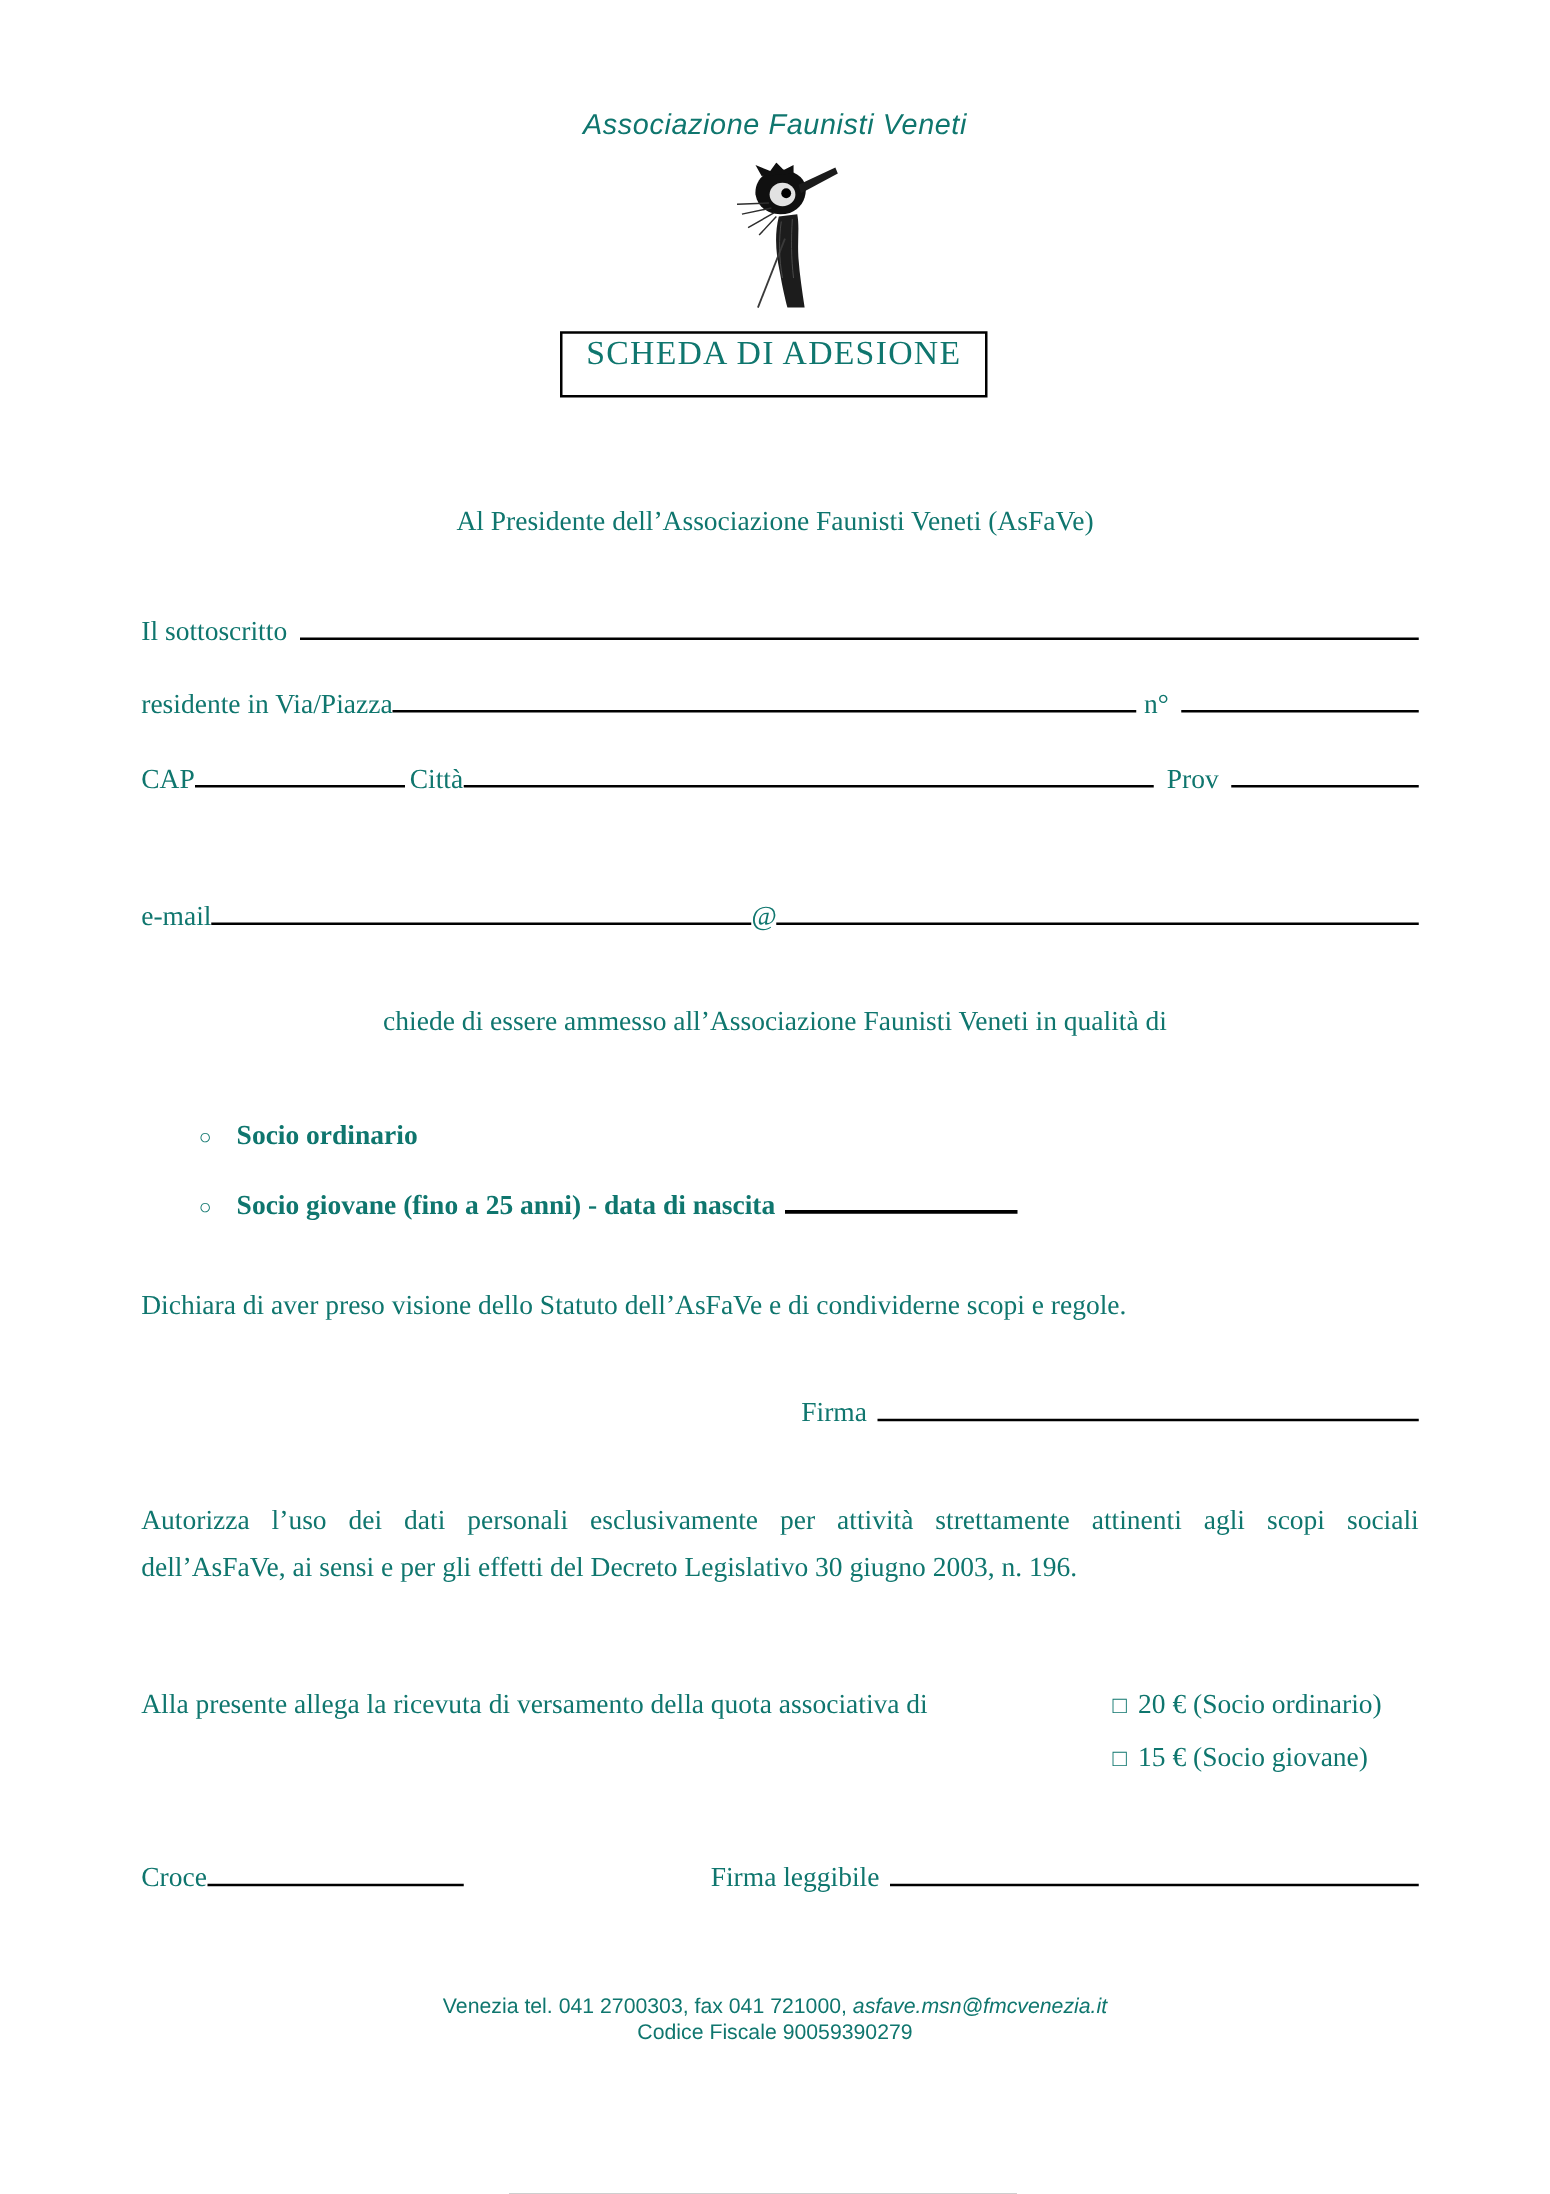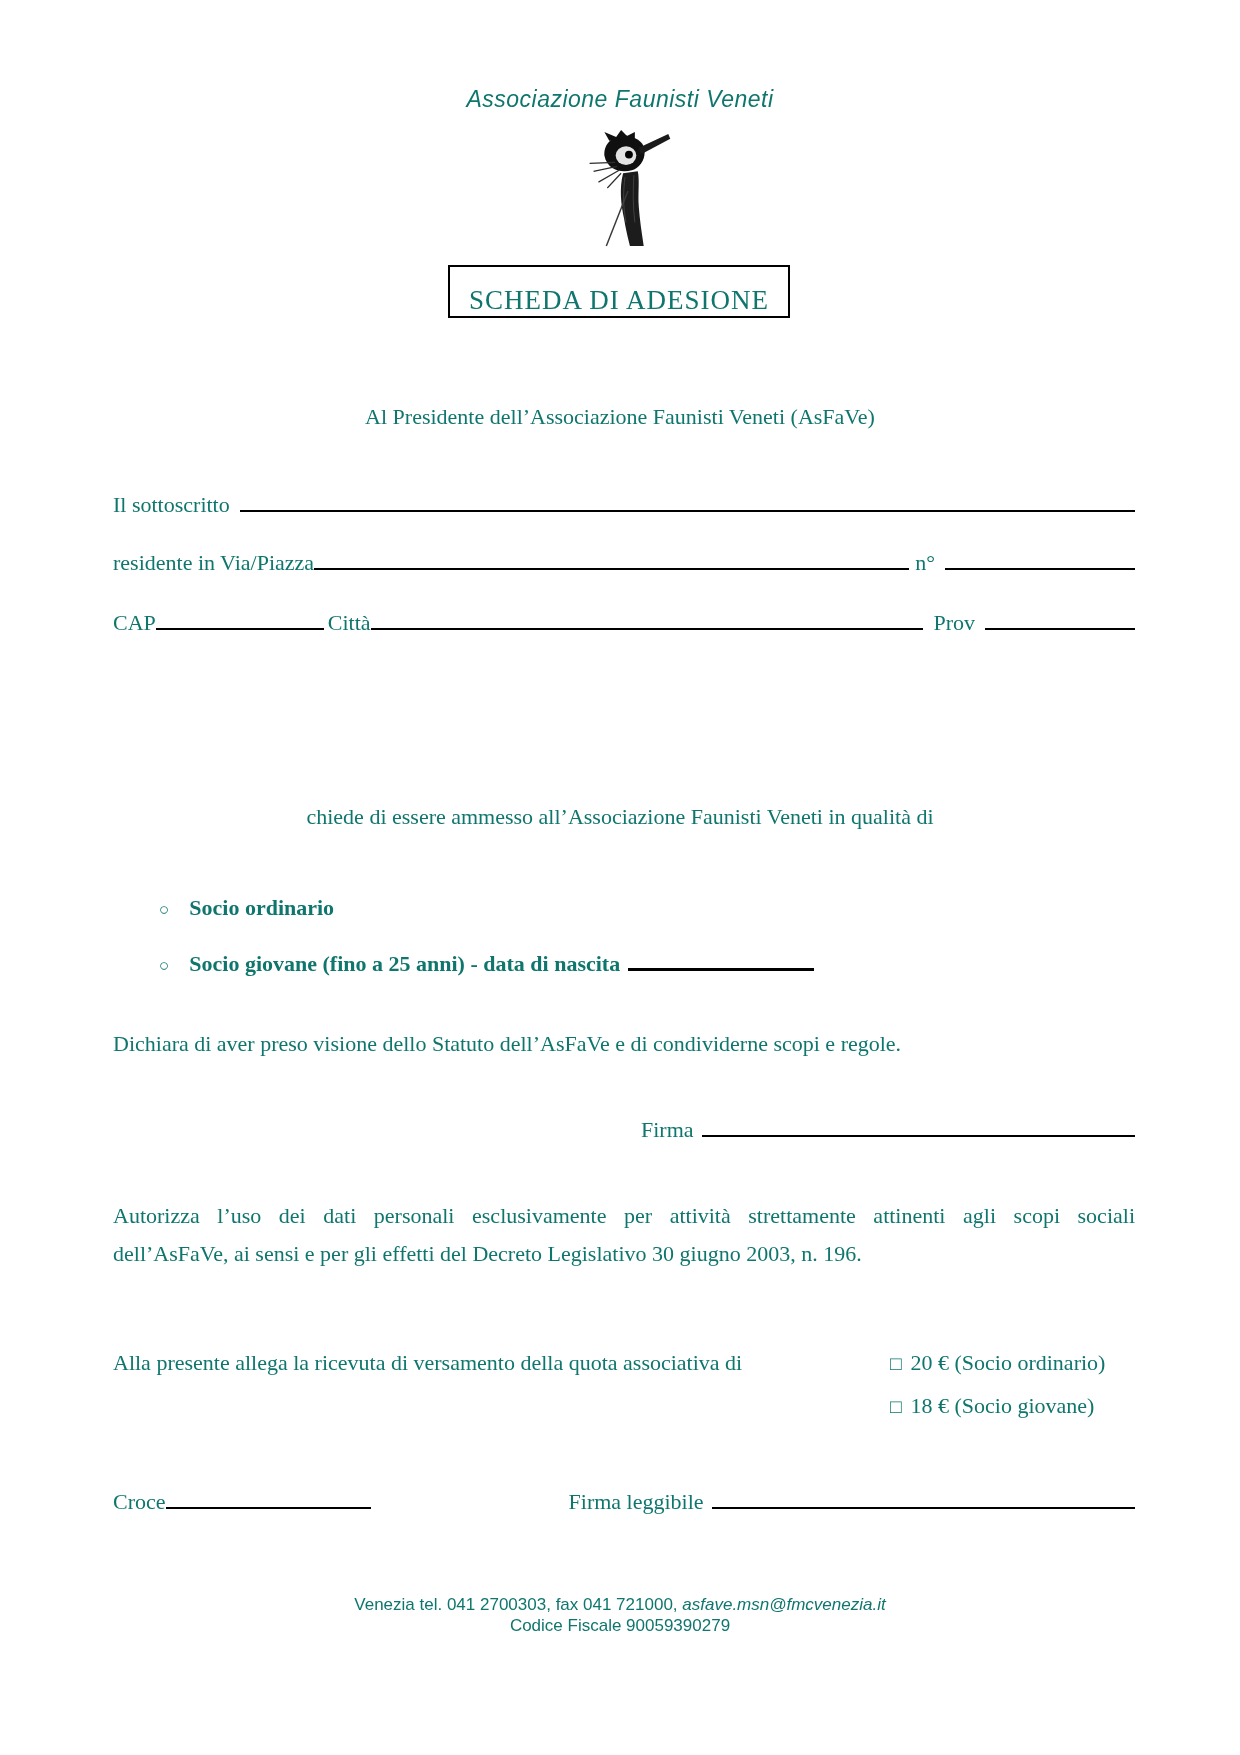--- a/index.html
+++ b/index.html
@@ -15,21 +15,21 @@
   .centered { position:absolute; left:0; width:1240px; text-align:center; }
   .org-title {
     top:86px;
     font-family:"Liberation Sans","DejaVu Sans",sans-serif;
     font-style:italic; font-size:23px; letter-spacing:0.5px;
   }
   .logo-wrap { position:absolute; left:576px; top:130px; width:100px; height:118px; }
   .title-box {
     position:absolute; left:448px; top:265px; width:342px; height:53px;
     border:2px solid #000; box-sizing:border-box;
-    display:flex; align-items:flex-end; justify-content:center;
+    display:flex; align-items:flex-start; justify-content:center;
     font-size:27px; letter-spacing:1px; white-space:nowrap;
   }
   .addressee { top:404px; font-size:22px; }
   .intro-line { top:804px; font-size:22px; }
 
   .row {
     position:absolute; left:113px; width:1022px;
     display:flex; align-items:baseline;
     font-size:22px; white-space:nowrap;
   }
@@ -123,20 +123,26 @@
   <div class="row row-cap">
     <span class="lbl">CAP</span>
     <span class="fill fixed" style="width:168px"></span>
     <span class="lbl ml4">Città</span>
     <span class="fill"></span>
     <span class="lbl ml10">Prov</span>
     <span class="fill fixed ml10" style="width:150px"></span>
   </div>
 
 
+  <div class="row row-email">
+    <span class="lbl">e-mail</span>
+    <span class="fill fixed" style="width:432px"></span>
+    <span class="lbl">@</span>
+    <span class="fill"></span>
+  </div>
 
   <div class="centered intro-line">chiede di essere ammesso all’Associazione Faunisti Veneti in qualità di</div>
 
   <div class="option-row option-1">
     <span class="bullet">○</span>
     <span class="olabel">Socio ordinario</span>
   </div>
 
   <div class="option-row option-2">
     <span class="bullet">○</span>
@@ -158,21 +164,21 @@
 
   <div class="quota-label">Alla presente allega la ricevuta di versamento della quota associativa di</div>
 
   <div class="quota-opt quota-opt-1">
     <span class="box-glyph">□</span>
     <span>20 € (Socio ordinario)</span>
   </div>
 
   <div class="quota-opt quota-opt-2">
     <span class="box-glyph">□</span>
-    <span>18 € (Socio giovane)</span>
+    <span>15 € (Socio giovane)</span>
   </div>
 
   <div class="row row-data">
     <span class="lbl">Croce</span>
     <span class="fill fixed" style="width:205px"></span>
     <span class="spacer"></span>
     <span class="lbl">Firma leggibile</span>
     <span class="fill ml8"></span>
   </div>
 

